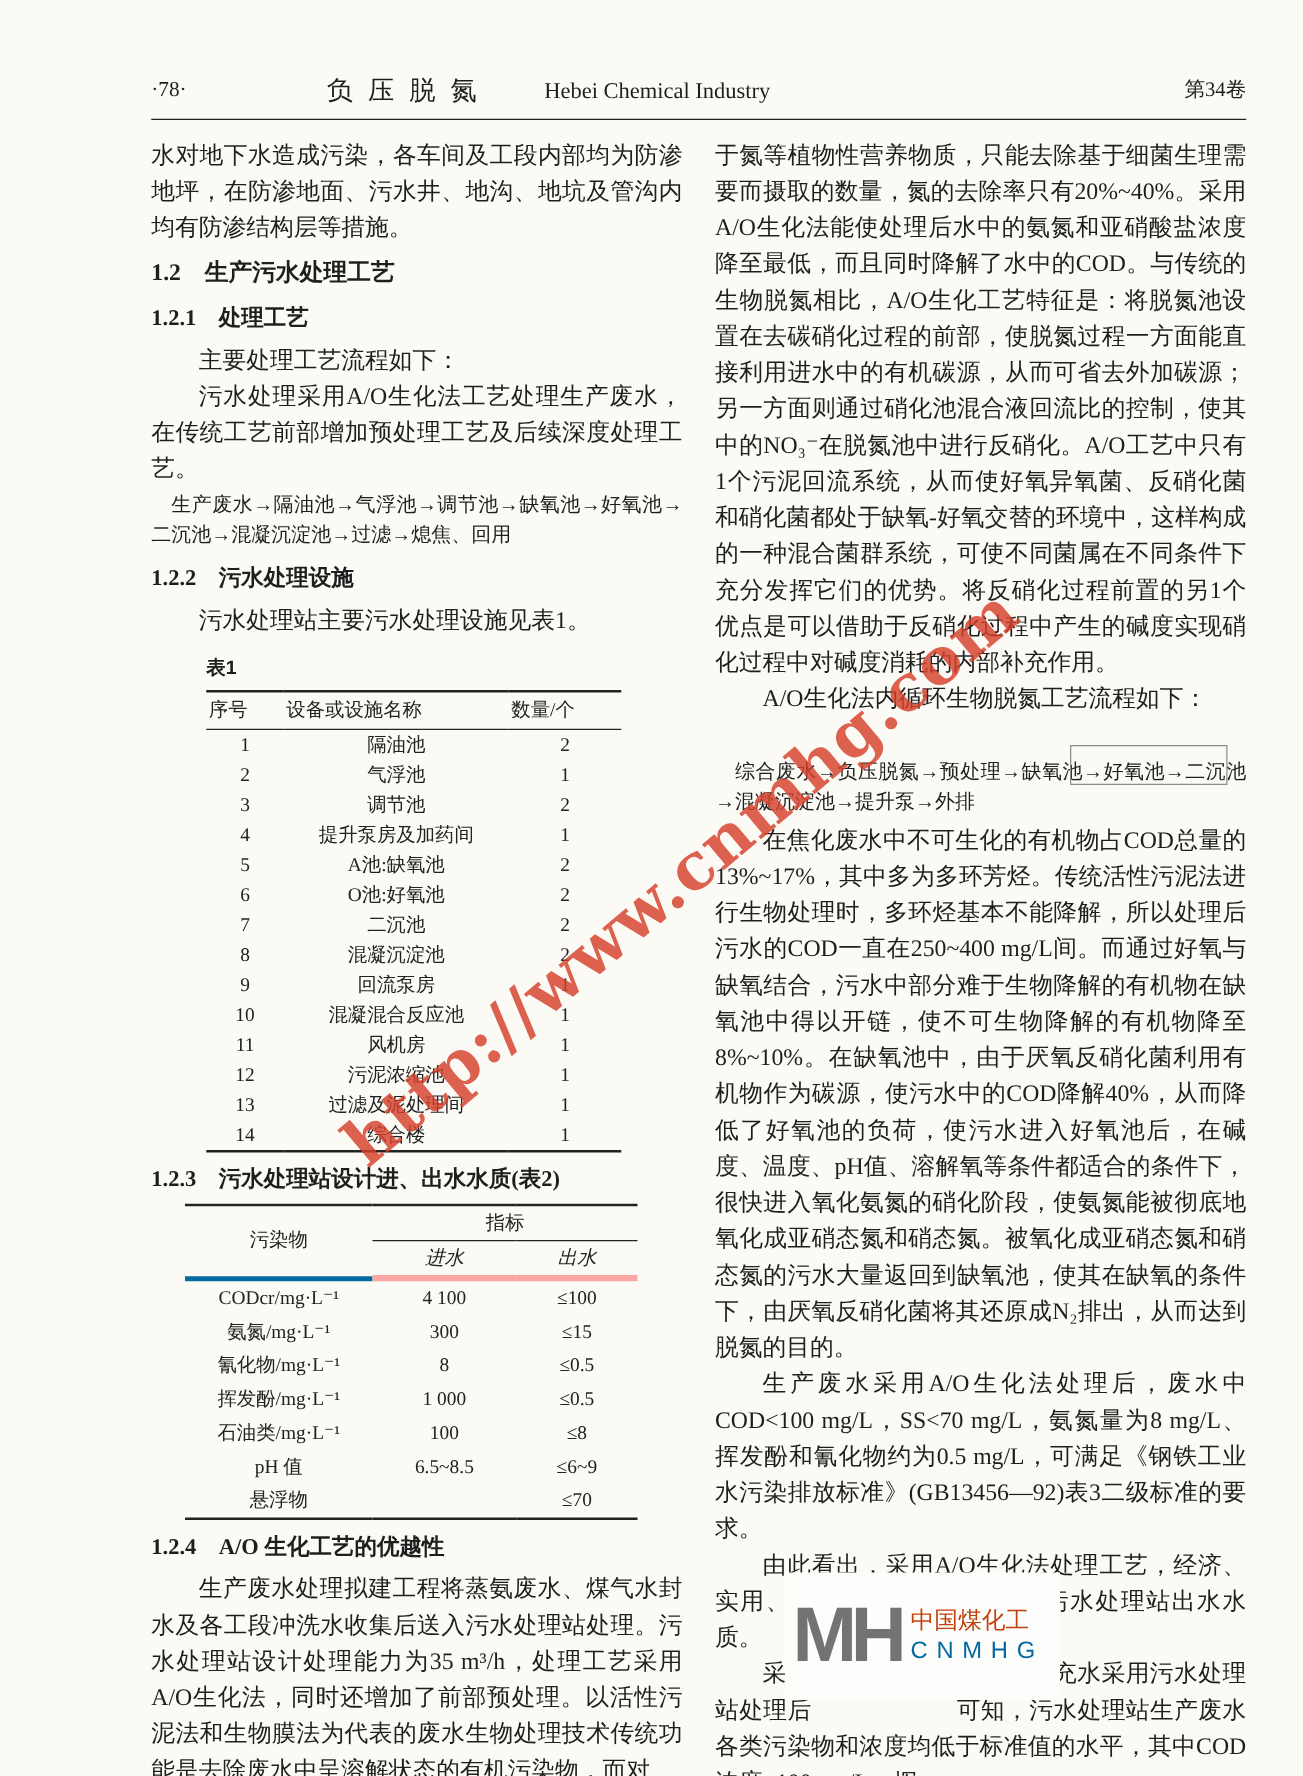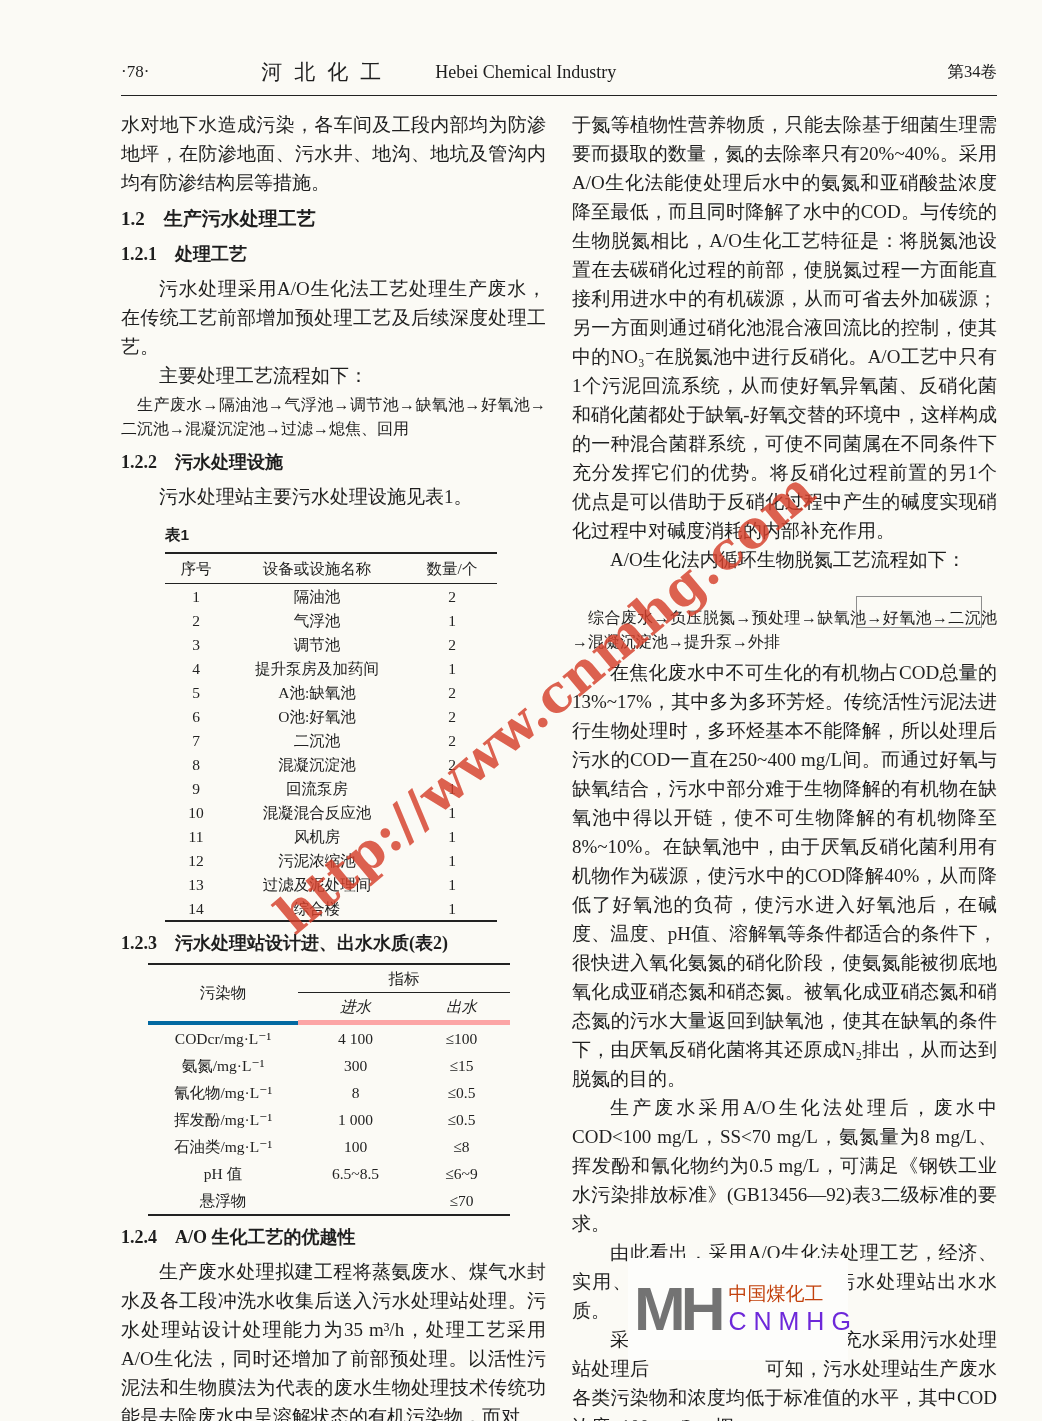--- a/index.html
+++ b/index.html
@@ -63,21 +63,21 @@
   .cap1 { margin-left: 44px; }
   .cap2 { margin-left: 27px; }
 
   table { border-collapse: collapse; font-size: 15.5px; line-height: 19px; color: #222; }
   th { font-weight: normal; }
 
   .t1 {
     width: 332px; margin-left: 44px;
     border-top: 2px solid #222; border-bottom: 2px solid #222;
   }
-  .t1 th { border-bottom: 1px solid #222; padding: 5px 2px; text-align: center; }
+  .t1 th { border-bottom: 1px solid #222; padding: 5px 2px; text-align: left; }
   .t1 td { padding: 2.5px 2px; text-align: center; }
 
   .t2 {
     width: 362px; margin-left: 27px;
     border-top: 2px solid #222; border-bottom: 2px solid #222;
   }
   .t2 th { padding: 4px 2px; text-align: center; }
   .t2 th.grp { border-bottom: 1px solid #222; }
   .t2 thead tr:last-child th { border-bottom: 5px solid #fca5a5; font-style: italic; }
   .t2 th.colhead { border-bottom: 4px solid #0369a1; }
@@ -120,41 +120,41 @@
     font-weight: 900; font-size: 62px; line-height: 1;
     letter-spacing: -5px;
   }
   .logo-text { display: flex; flex-direction: column; justify-content: center; }
   .logo-cn {
     font-family: "Liberation Sans", "DejaVu Sans", sans-serif;
     font-size: 19px; color: #c2410c; line-height: 1.3;
   }
   .logo-en {
     font-family: "Liberation Sans", "DejaVu Sans", sans-serif;
-    font-size: 25px; color: #6d28d9; letter-spacing: 7px; line-height: 1.2;
+    font-size: 19px; color: #0369a1; letter-spacing: 7px; line-height: 1.2;
   }
 </style>
 </head>
 <body>
 
 <div class="page">
 
   <header class="page-header">
     <span class="ph-num">·78·</span>
-    <span class="ph-cn">河北化工</span>
+    <span class="ph-cn">负压脱氮</span>
     <span class="ph-en">Hebei Chemical Industry</span>
     <span class="ph-vol">第34卷</span>
   </header>
 
   <section class="col col-left">
     <p class="no-indent">水对地下水造成污染，各车间及工段内部均为防渗地坪，在防渗地面、污水井、地沟、地坑及管沟内均有防渗结构层等措施。</p>
     <h3 class="sec">1.2　生产污水处理工艺</h3>
     <h4 class="subsec">1.2.1　处理工艺</h4>
+    <p>主要处理工艺流程如下：</p>
     <p>污水处理采用A/O生化法工艺处理生产废水，在传统工艺前部增加预处理工艺及后续深度处理工艺。</p>
-    <p>主要处理工艺流程如下：</p>
     <p class="flow">生产废水→隔油池→气浮池→调节池→缺氧池→好氧池→二沉池→混凝沉淀池→过滤→熄焦、回用</p>
     <h4 class="subsec">1.2.2　污水处理设施</h4>
     <p>污水处理站主要污水处理设施见表1。</p>
 
     <div class="tbl-caption cap1">表1</div>
     <table class="t1">
       <colgroup>
           <col class="c1">
           <col class="c2">
           <col class="c3">

